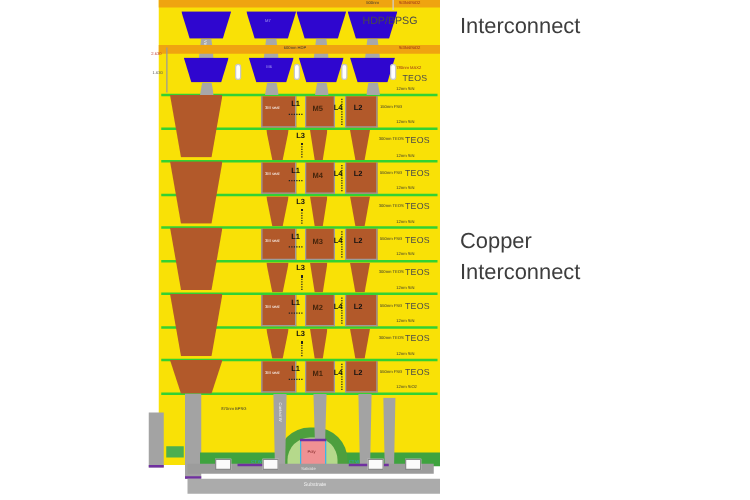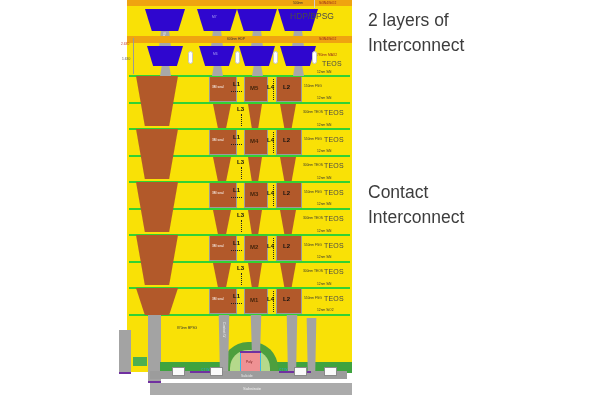--- a/index.html
+++ b/index.html
@@ -236,20 +236,19 @@
   <div class="a wbox" style="left:197px;top:367px"></div>
   <div class="a ts" style="left:74px;top:368px;color:#2aa1dd">CT W</div>
   <div class="a ts" style="left:152px;top:368px;color:#2aa1dd">CT W</div>
 
   <div class="a purple" style="left:21px;top:381px;width:13px;height:2px"></div>
   <div class="a" style="left:23px;top:383px;width:202px;height:12px;background:#ababab"></div>
   <div class="a" style="left:85px;top:386px;width:80px;text-align:center;font-size:7px;color:#f2f2f2;transform:scale(.6);transform-origin:center top">Substrate</div>
  </div>
 
  <div class="a" style="left:368px;top:8px">
-   <div class="bigtext">2 layers of</div>
    <div class="bigtext">Interconnect</div>
  </div>
  <div class="a" style="left:368px;top:180px">
-   <div class="bigtext">Contact</div>
+   <div class="bigtext">Copper</div>
    <div class="bigtext">Interconnect</div>
  </div>
 </div>
 
 </body></html>

